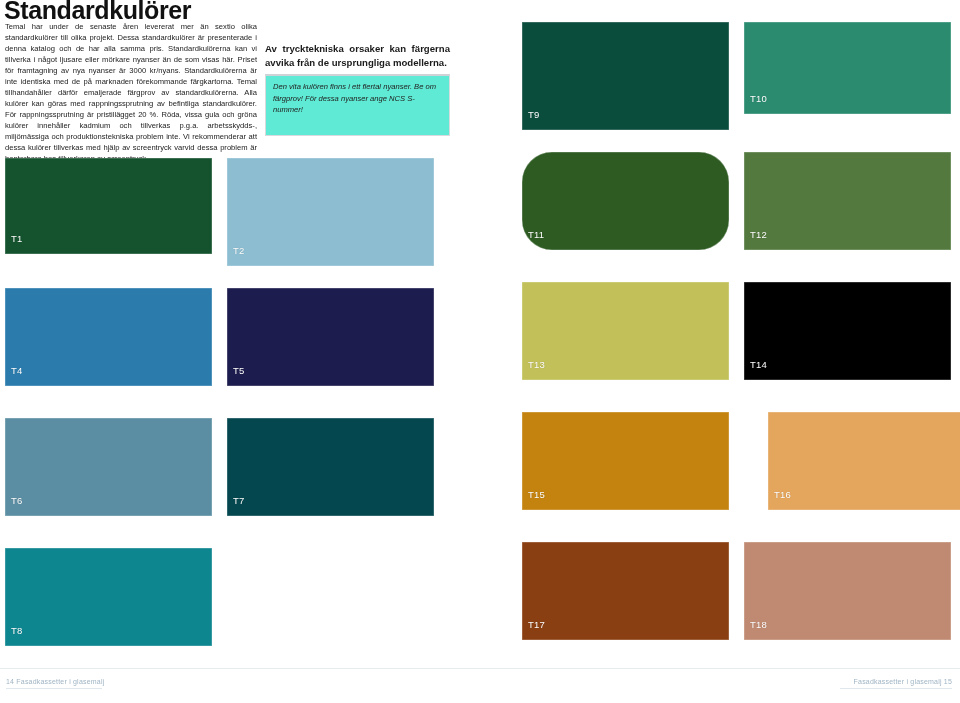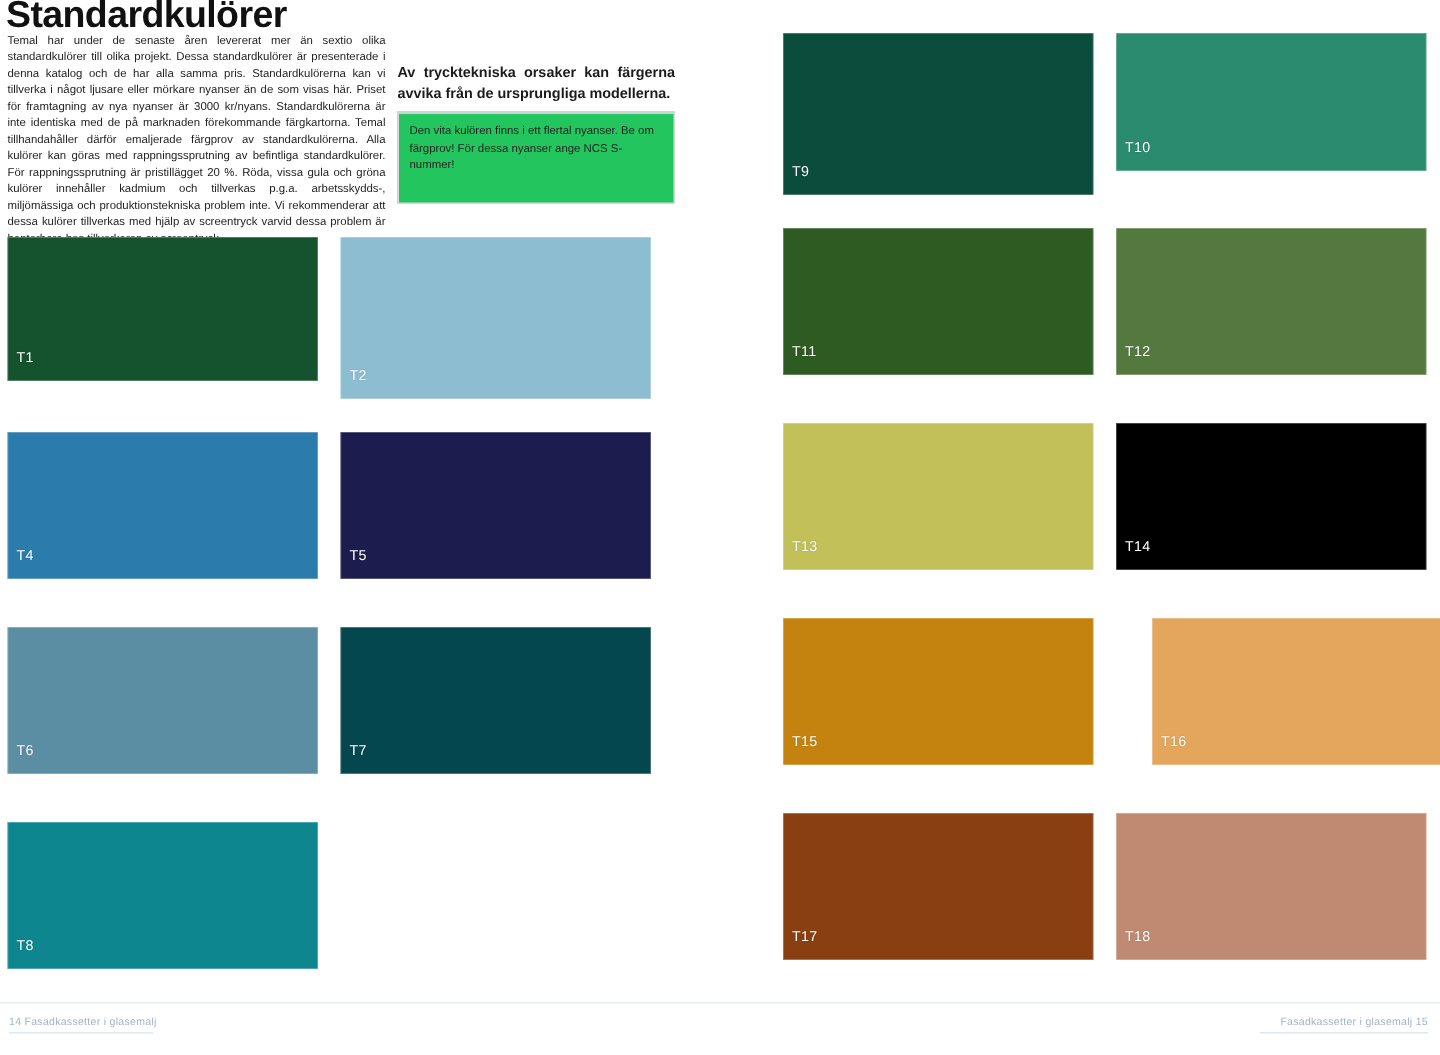--- a/index.html
+++ b/index.html
@@ -52,24 +52,25 @@
     font-size: 9.6px;
     line-height: 1.42;
     font-weight: 600;
     text-align: justify;
     color: #1b1b1b;
     margin: 0 0 5px 0;
   }
   #notice-box {
     border: 1px solid #d8dade;
     border-top: 2px solid #cfd3d7;
-    background: #22c55e;
+    background: #5eead4;
     padding: 5px 7px 19px 7px;
     box-sizing: border-box;
     min-height: 62px;
+    font-style: italic;
   }
   #notice-box p {
     margin: 0;
     font-size: 7.6px;
     line-height: 1.5;
     color: #222222;
   }
 
   
   .swatch-grid {
@@ -168,21 +169,21 @@
     </div>
   </div>
 
 <div class="swatch-grid" id="grid-right">
     <div class="swatch" style="background: rgb(11, 77, 61); height: 108px;">
       <span class="swatch-label">T9</span>
     </div>
     <div class="swatch" style="background: rgb(42, 139, 111); height: 92px;">
       <span class="swatch-label">T10</span>
     </div>
-    <div class="swatch" style="background: rgb(45, 91, 34);">
+    <div class="swatch" style="background: rgb(45, 91, 34); border-radius: 30px;">
       <span class="swatch-label">T11</span>
     </div>
     <div class="swatch" style="background: rgb(84, 121, 63);">
       <span class="swatch-label">T12</span>
     </div>
     <div class="swatch" style="background: rgb(194, 192, 89);">
       <span class="swatch-label">T13</span>
     </div>
     <div class="swatch" style="background: #000000;">
       <span class="swatch-label">T14</span>

